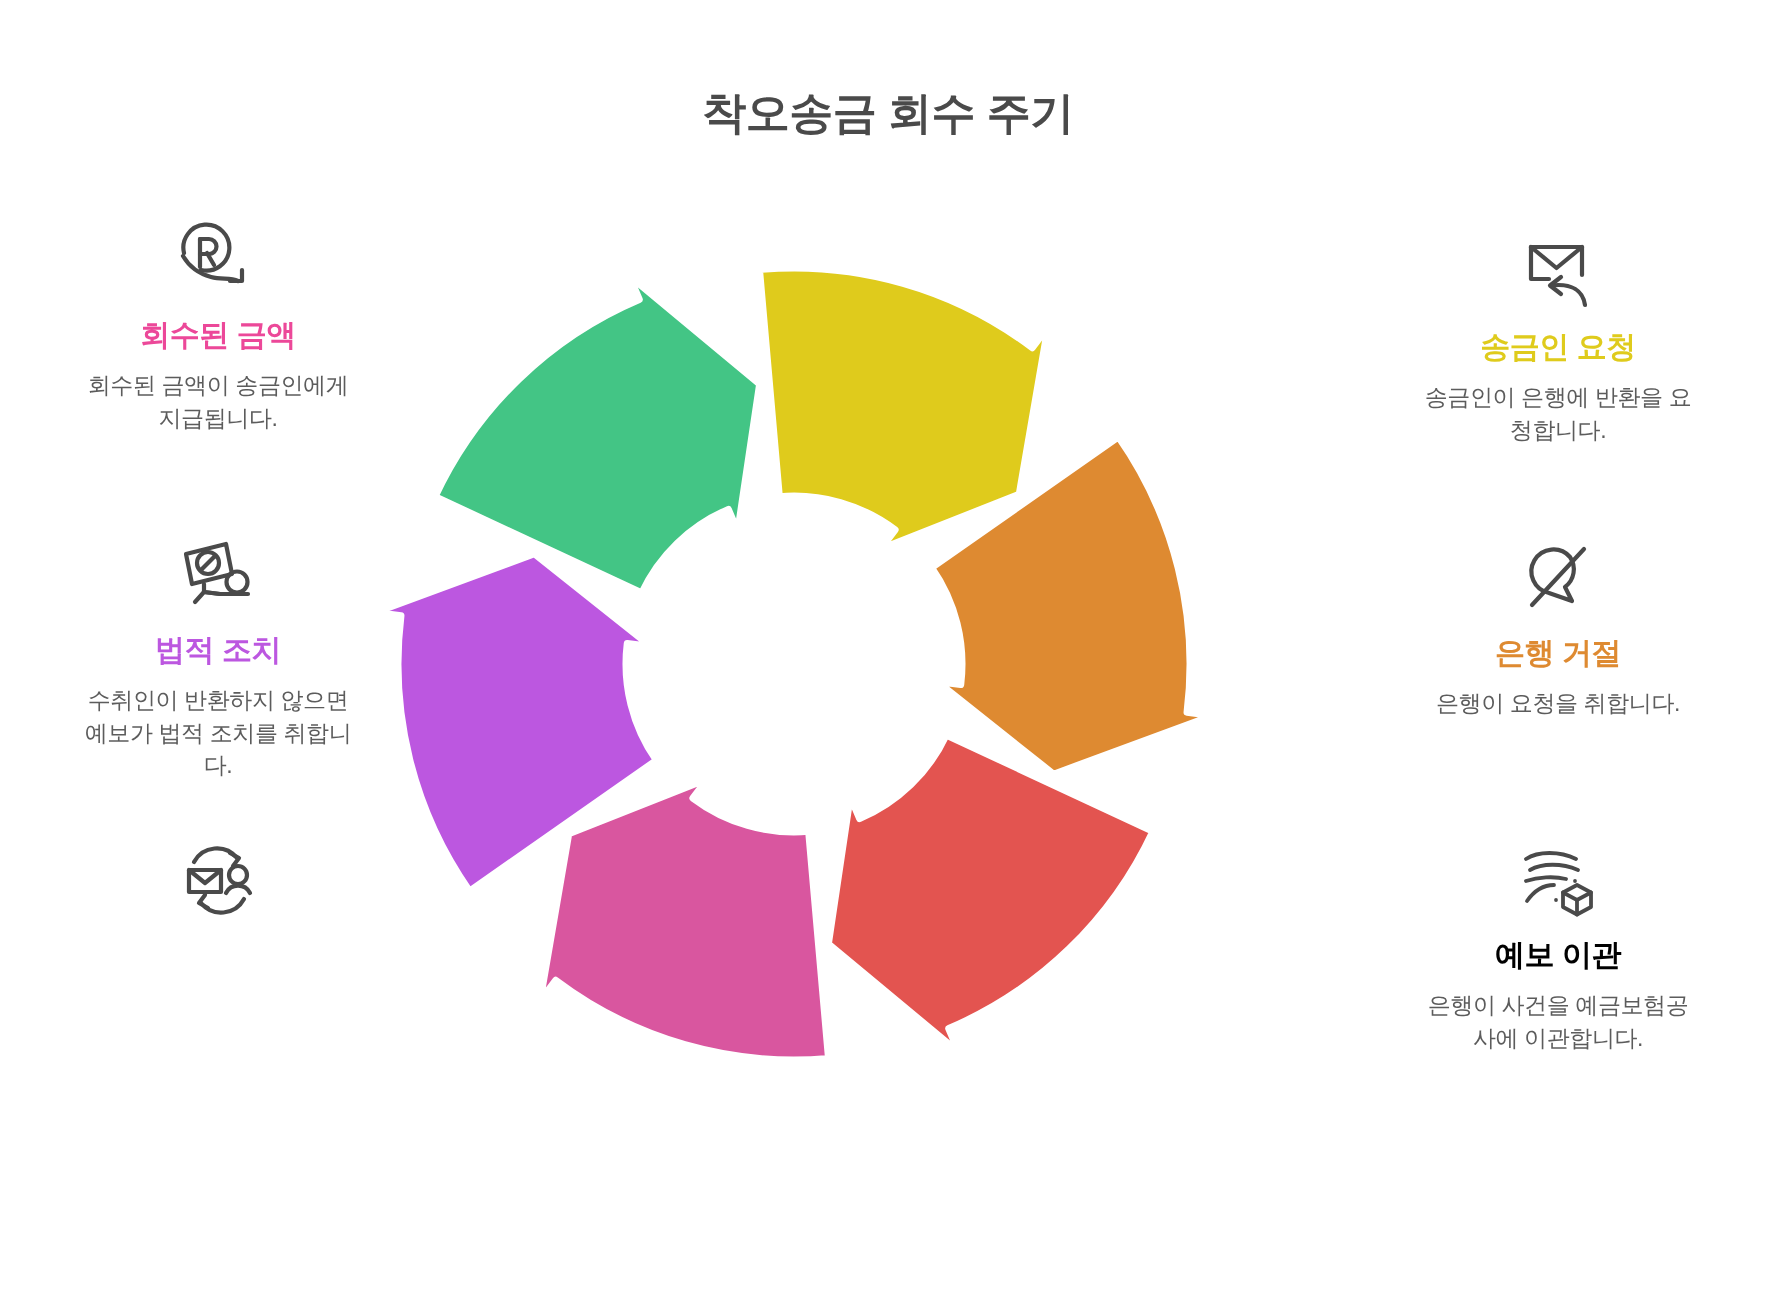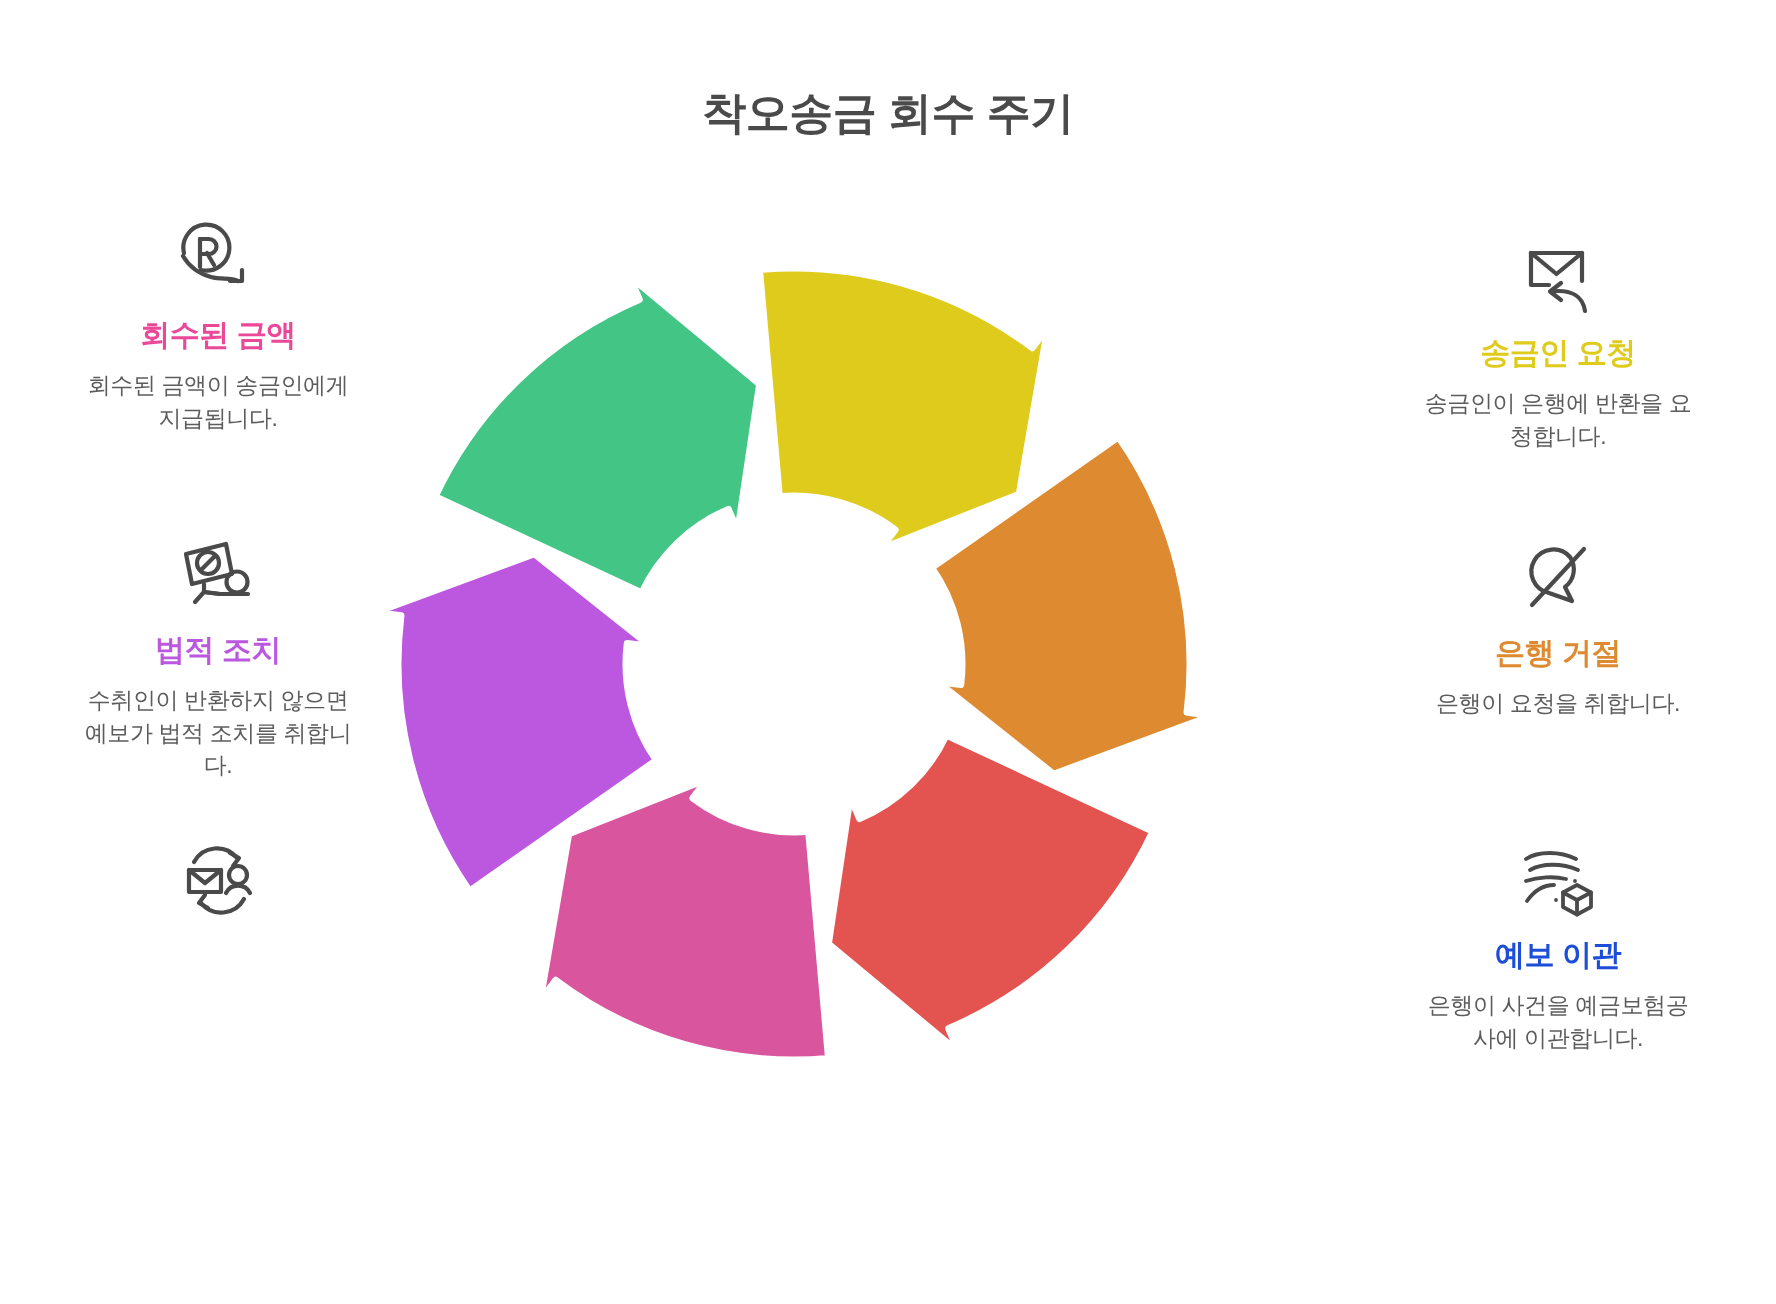--- a/index.html
+++ b/index.html
@@ -49,21 +49,21 @@
     width: 420px;
     text-align: center;
   }
   #col-left  .item { left: 0; }
   #col-right .item { left: 0; }
 
   .item-1 { top: 0px; }
   .item-2 { top: 315px; }
   .item-3 { top: 620px; }
 
-  #col-right .item-1 { top: 18px; text-align: center; }
+  #col-right .item-1 { top: 12px; text-align: center; }
   #col-right .item-2 { top: 318px; }
   #col-right .item-3 { top: 620px; }
 
   .icon-wrap {
     height: 88px;
     display: flex;
     align-items: center;
     justify-content: center;
   }
   .icon-wrap svg { display: block; }
@@ -188,18 +188,18 @@
           <path d="M26 33 C38 26 58 26 74 33"></path>
           <path d="M22 44 C34 40 50 39 62 42"></path>
           <path d="M23 64 C30 54 40 48 50 48"></path>
           <circle cx="52" cy="63" r="1.9" fill="#4A4A4A" stroke="none"></circle>
           <circle cx="71" cy="44" r="1.9" fill="#4A4A4A" stroke="none"></circle>
           <path d="M73 48 L87 55.5 L87 70 L73 77.5 L59 70 L59 55.5 Z"></path>
           <path d="M59 55.5 L73 63 L87 55.5"></path>
           <path d="M73 63 L73 77.5"></path>
         </svg>
       </div>
-      <div class="item-title" style="color:#1d4ed8">예보 이관</div>
+      <div class="item-title" style="color:#000000">예보 이관</div>
       <div class="item-desc">은행이 사건을 예금보험공사에 이관합니다.</div>
     </div>
   </div>
 
 </div>
 
 </body></html>

